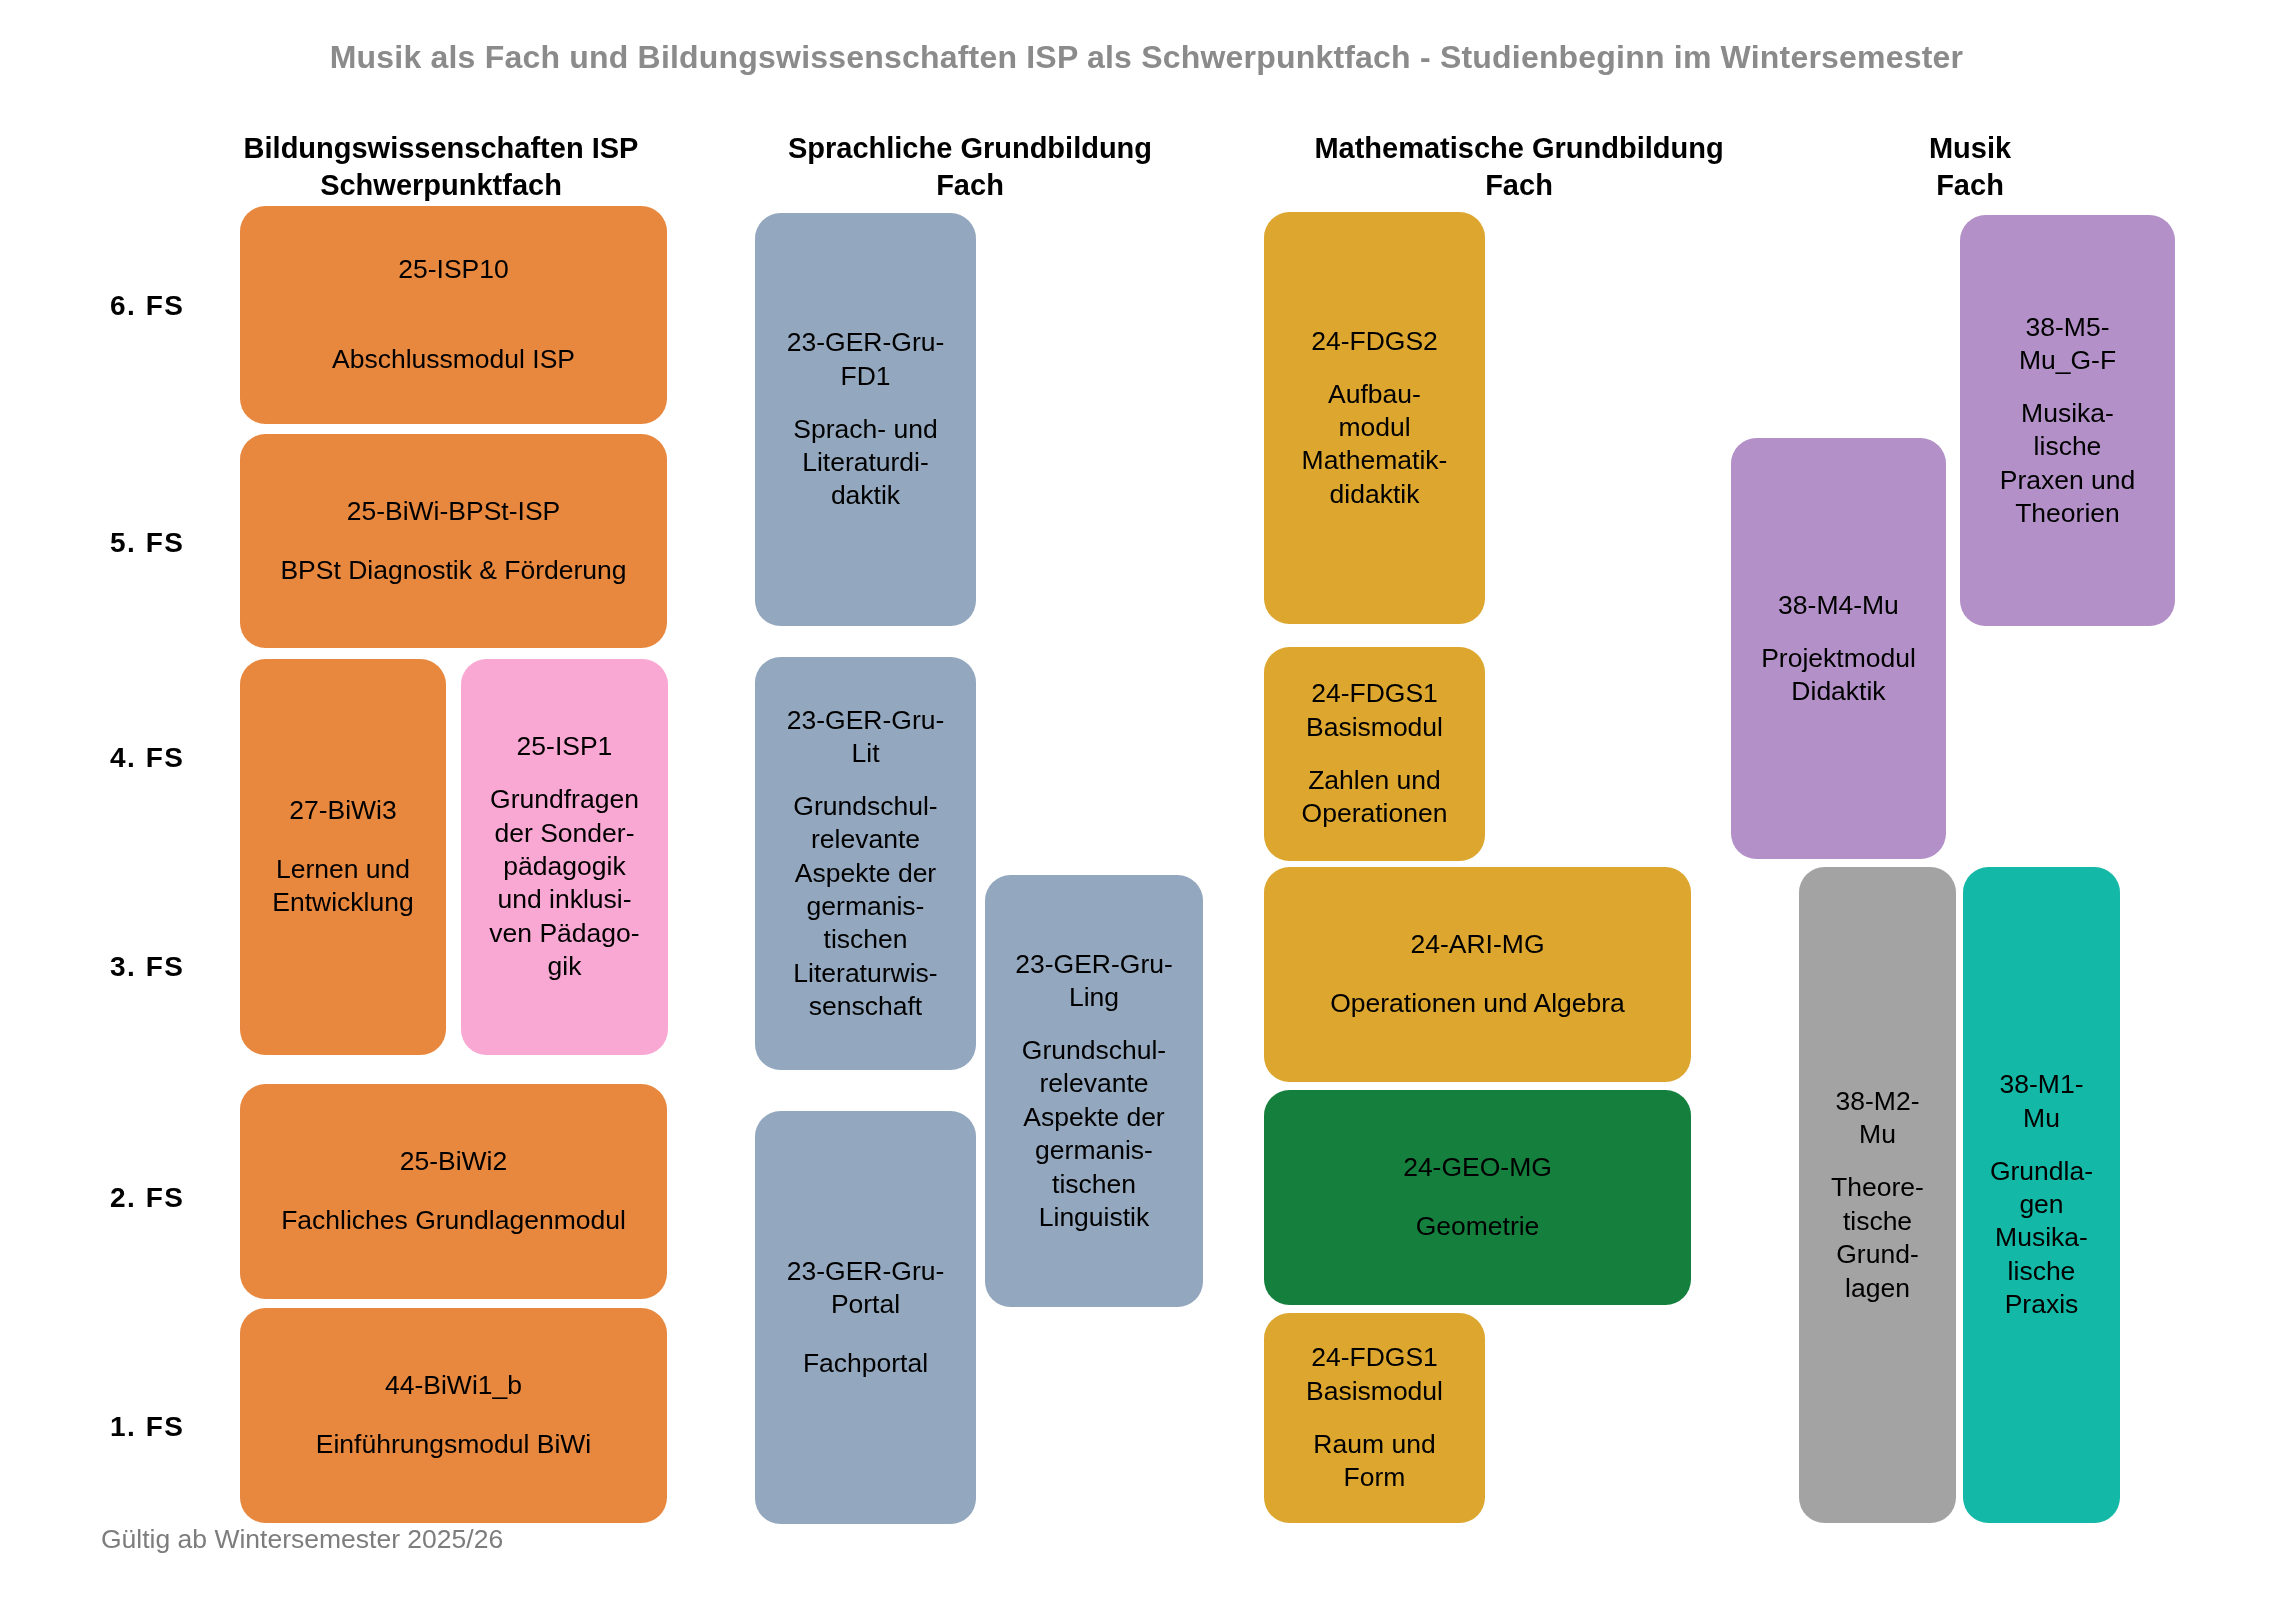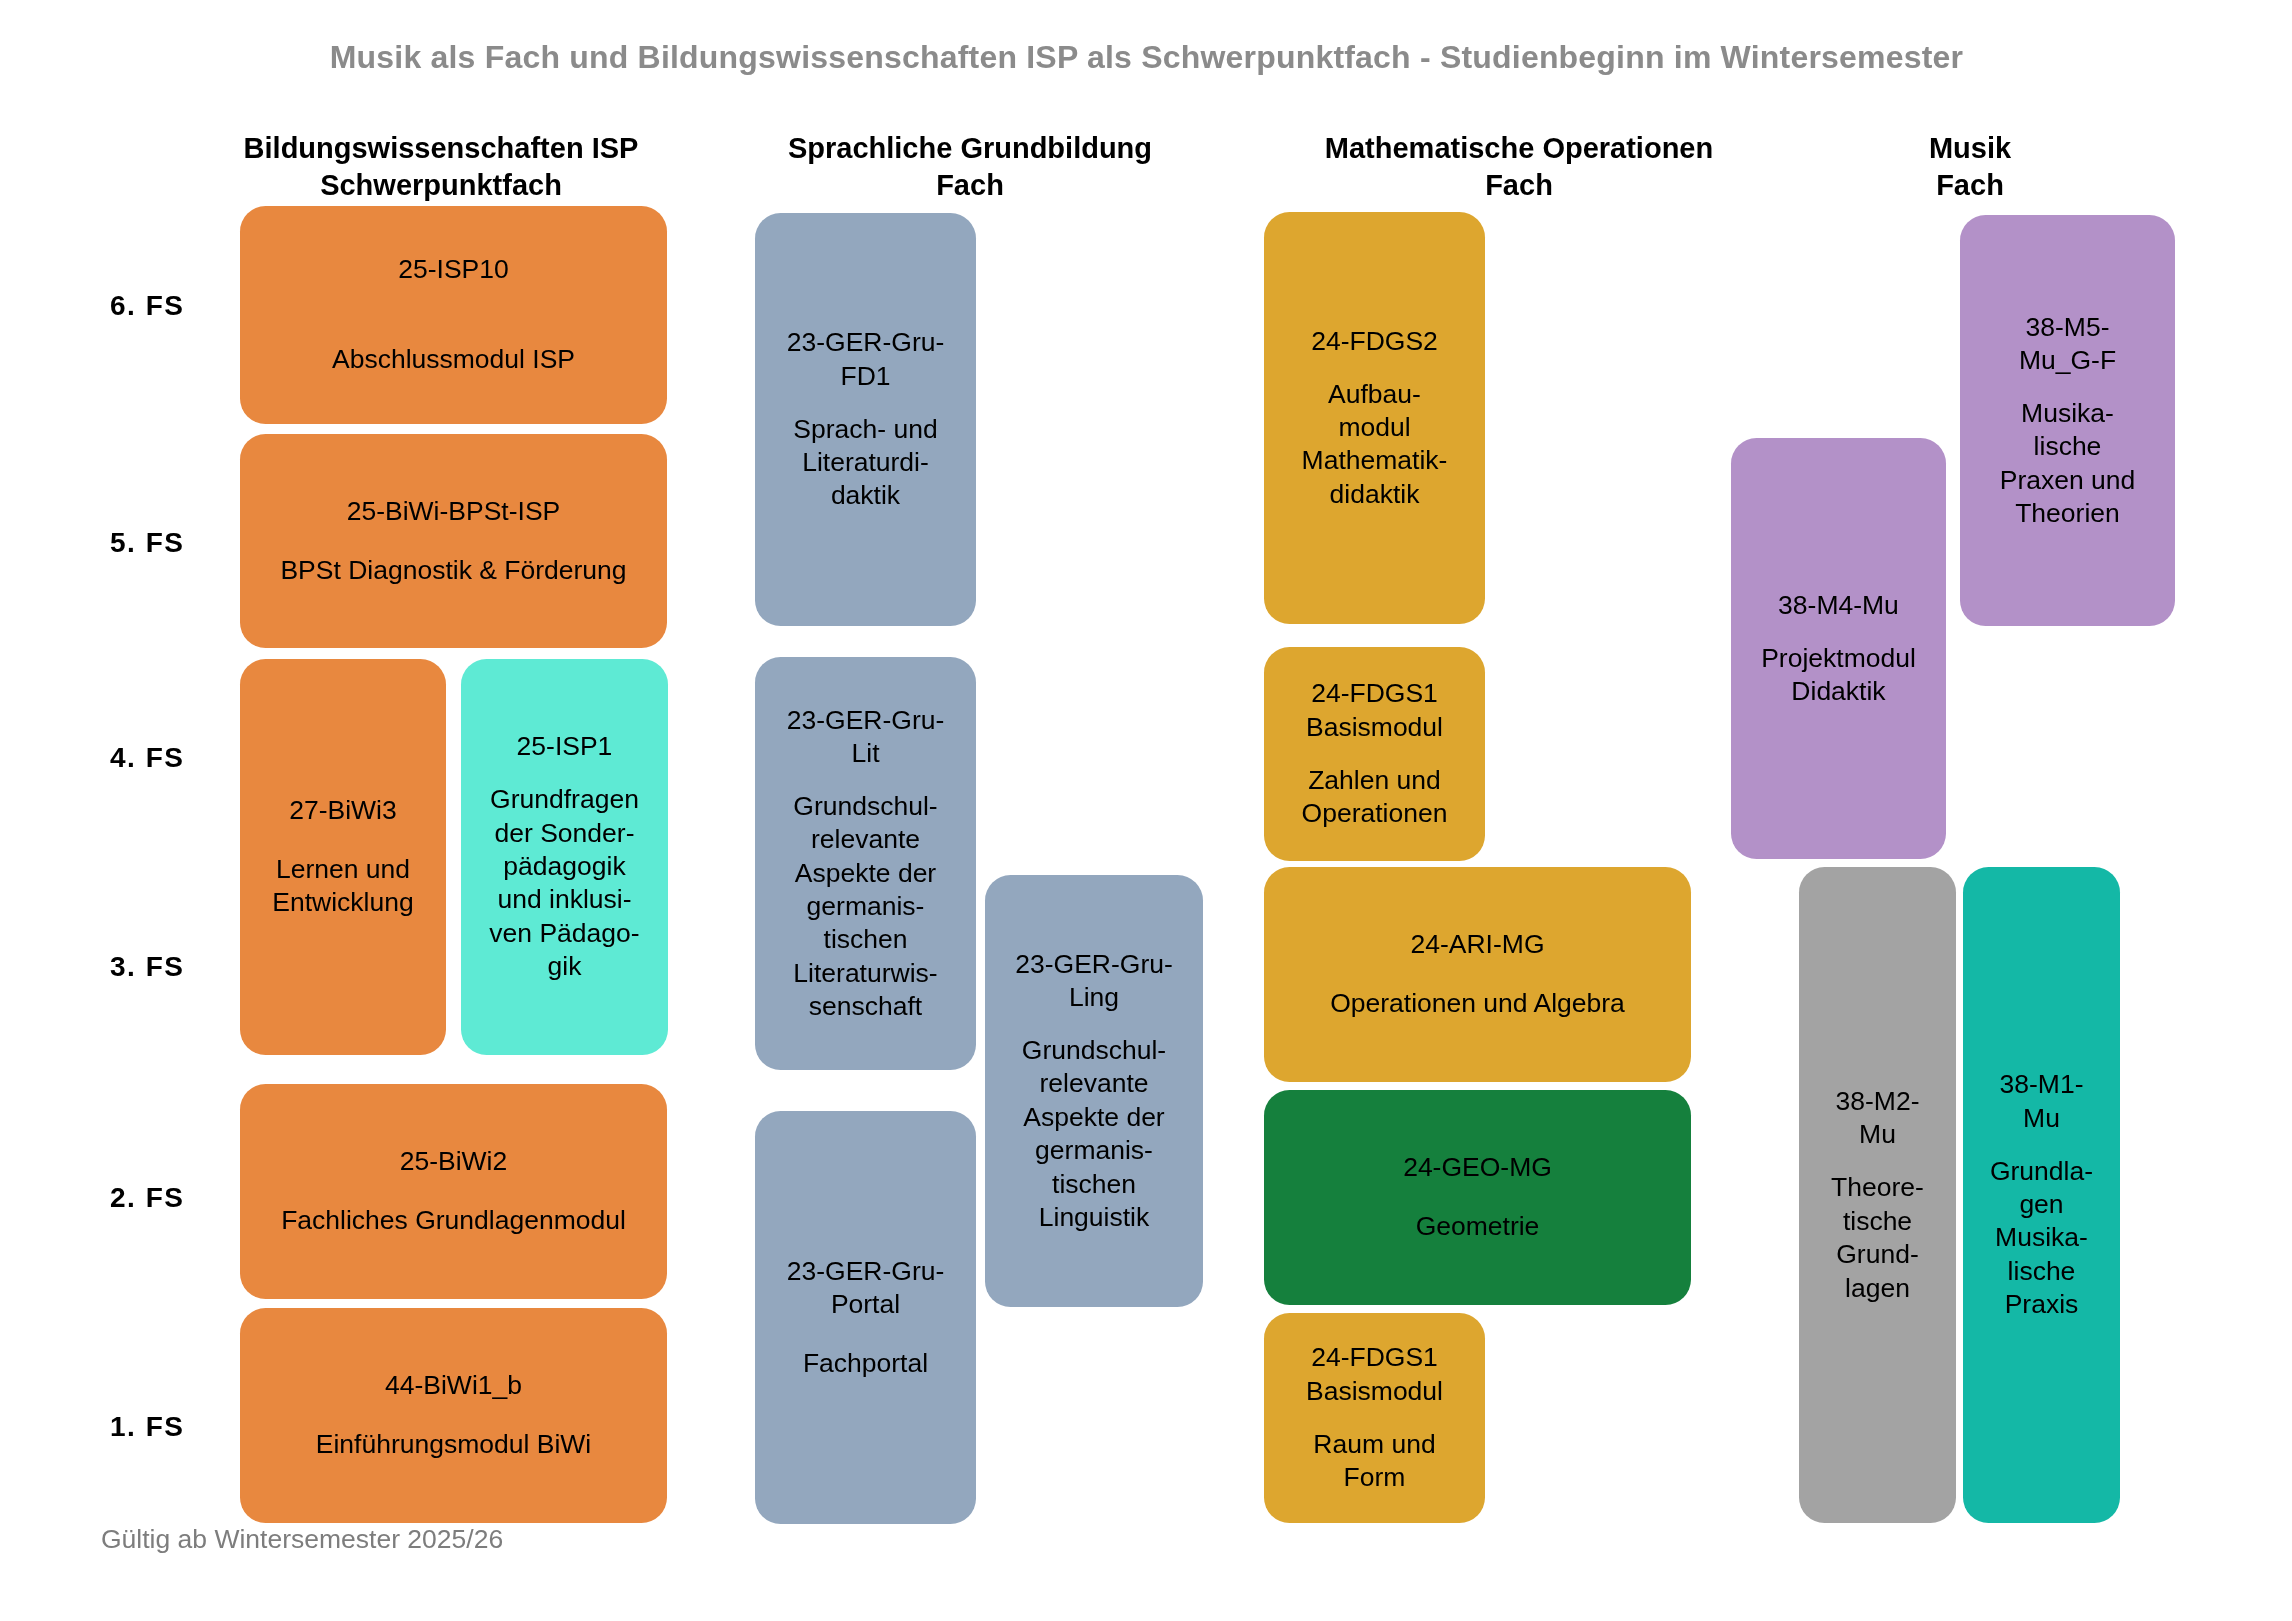--- a/index.html
+++ b/index.html
@@ -89,21 +89,21 @@
     <div>Bildungswissenschaften ISP</div>
     <div>Schwerpunktfach</div>
   </div>
 
   <div class="col-header" style="left:676px; top:130px; width:588px;">
     <div>Sprachliche Grundbildung</div>
     <div>Fach</div>
   </div>
 
   <div class="col-header" style="left:1176px; top:130px; width:686px;">
-    <div>Mathematische Operationen</div>
+    <div>Mathematische Grundbildung</div>
     <div>Fach</div>
   </div>
 
   <div class="col-header" style="left:1774px; top:130px; width:392px;">
     <div>Musik</div>
     <div>Fach</div>
   </div>
 
   <div class="fs-label" style="left:110px; top:290px;">6. FS</div>
   <div class="fs-label" style="left:110px; top:527px;">5. FS</div>
@@ -121,21 +121,21 @@
     <div class="code">25-BiWi-BPSt-ISP</div>
     <div class="name">BPSt Diagnostik &amp; Förderung</div>
   </div>
 
   <div class="card" style="left:240px; top:659px; width:206px; height:396px; background:#E8883F;">
     <div class="code">27-BiWi3</div>
     <div class="name">Lernen und
 Entwicklung</div>
   </div>
 
-  <div class="card tight" style="left:461px; top:659px; width:207px; height:396px; background:#5eead4;">
+  <div class="card tight" style="left:461px; top:659px; width:207px; height:396px; background:#f9a8d4;">
     <div class="code">25-ISP1</div>
     <div class="name">Grundfragen
 der Sonder-
 pädagogik
 und inklusi-
 ven Pädago-
 gik</div>
   </div>
 
   <div class="card" style="left:240px; top:1084px; width:427px; height:215px; background:#E8883F;">

